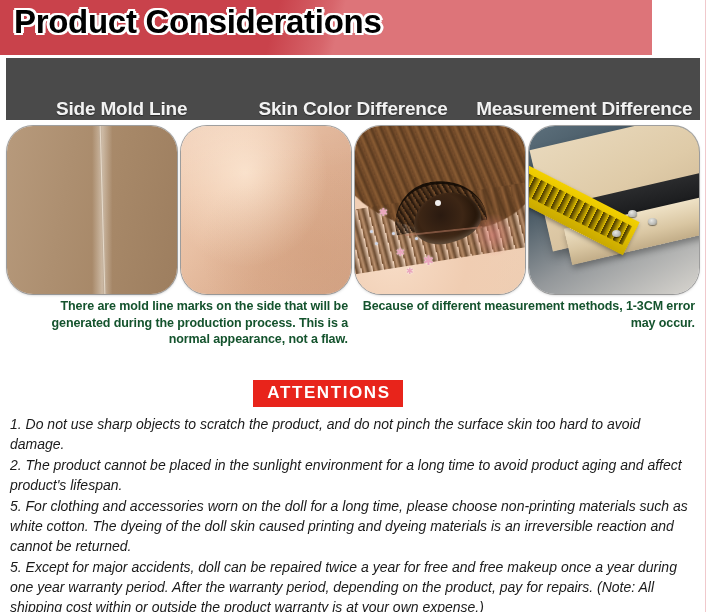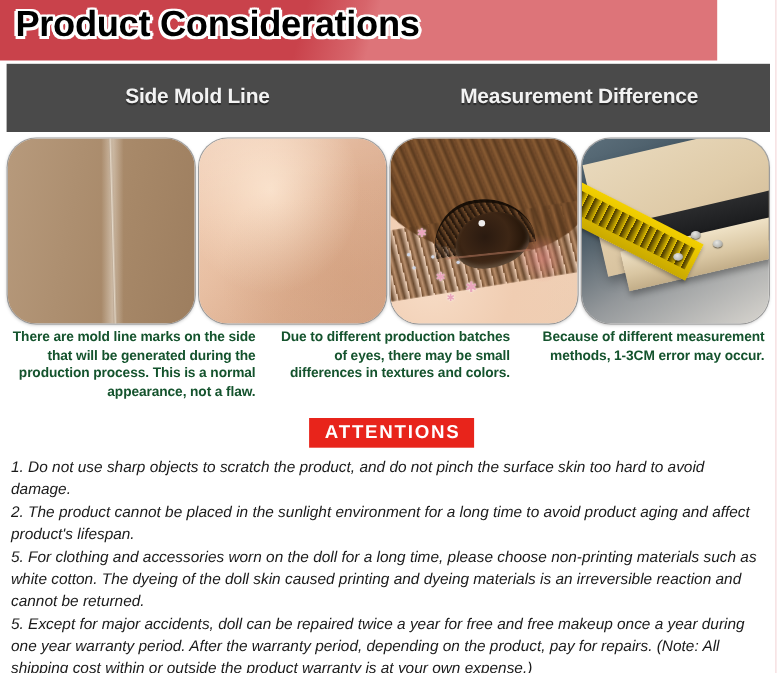--- a/index.html
+++ b/index.html
@@ -55,20 +55,21 @@
     height: 62px;
     padding: 0 6px;
     box-sizing: border-box;
   }
   .colbar {
     width: 100%;
     height: 62px;
     background: #4a4a4a;
     display: flex;
     box-sizing: border-box;
+    align-items: flex-end;
   }
   .col-head {
     flex: 1 1 0;
     display: flex;
     align-items: center;
     justify-content: center;
     text-align: center;
     color: #f2f2f2;
     font-size: 19px;
     font-weight: bold;
@@ -314,21 +315,20 @@
   }
   .caption-1 { font-size: 12.5px; }
 
   
   .attentions-wrap {
     position: absolute;
     left: 0;
     top: 380px;
     width: 656px;
     text-align: center;
-    margin-left: 28px;
   }
   .attentions {
     display: inline-block;
     background: #e8241b;
     color: #ffffff;
     font-size: 17px;
     font-weight: bold;
     letter-spacing: 1.6px;
     padding: 3px 12px 4px 14px;
     line-height: 1.15;
@@ -363,20 +363,21 @@
 </head>
 <body>
 
 <div class="header-banner">
   <div class="header-title">Product Considerations</div>
 </div>
 
 <div class="colbar-wrap">
   <div class="colbar">
     <div class="col-head">Side Mold Line</div>
+    <div class="col-head">Skin Color Difference</div>
     <div class="col-head">Measurement Difference</div>
   </div>
 </div>
 
 <div class="panel-row">
 
   <div class="panel">
     <div class="pic-mold"></div>
   </div>
 
@@ -412,21 +413,20 @@
       <div class="screw" style="left:58%;top:50%"></div>
       <div class="screw" style="left:70%;top:55%"></div>
       <div class="screw" style="left:49%;top:62%"></div>
     </div>
   </div>
 
 </div>
 
 <div class="caption-row">
   <div class="caption caption-1">There are mold line marks on the side that will be generated during the production process. This is a normal appearance, not a flaw.</div>
-  <div class="caption">Due to different production batches of eyes, there may be small differences in textures and colors.</div>
   <div class="caption">Because of different measurement methods, 1-3CM error may occur.</div>
 </div>
 
 <div class="attentions-wrap">
   <span class="attentions">ATTENTIONS</span>
 </div>
 
 <div class="notes">
   <p class="note">1. Do not use sharp objects to scratch the product, and do not pinch the surface skin too hard to avoid damage.</p>
   <p class="note">2. The product cannot be placed in the sunlight environment for a long time to avoid product aging and affect product's lifespan.</p>

